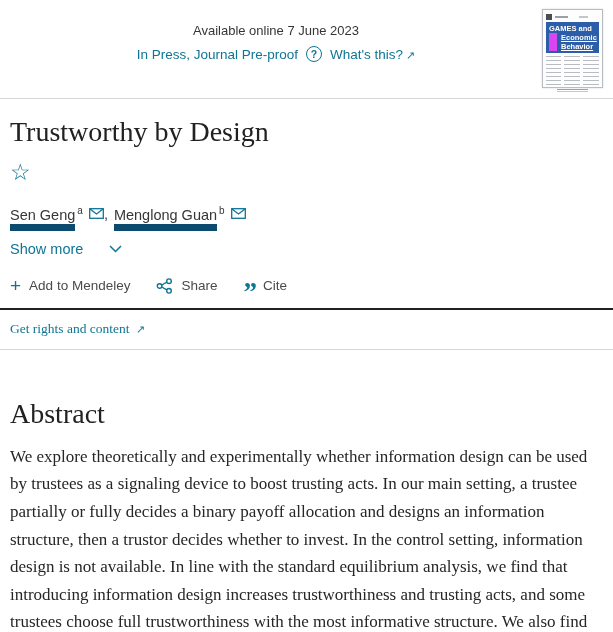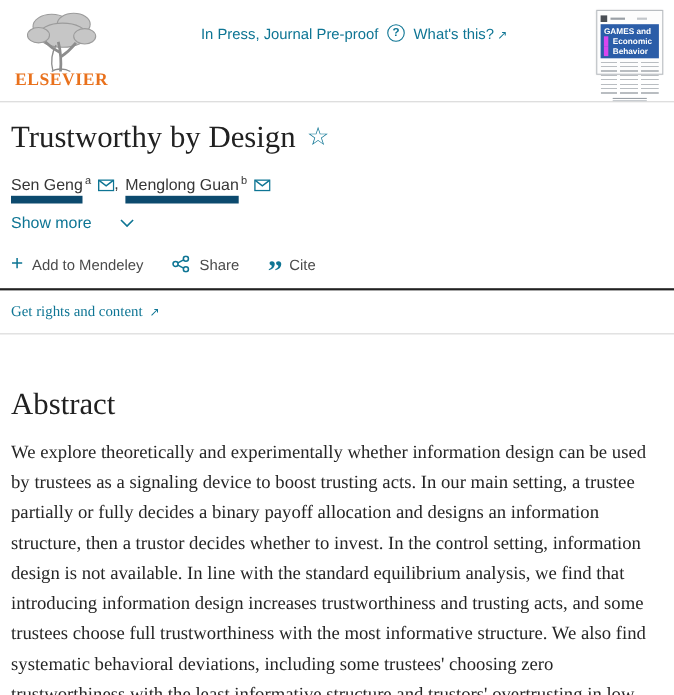--- a/index.html
+++ b/index.html
@@ -38,47 +38,47 @@
   .teal-link { color: #0e7594; text-decoration: none; cursor: pointer; }
   .help-circle {
     display: inline-flex; width: 16px; height: 16px; border-radius: 50%;
     border: 1.3px solid #0e7594; color: #0e7594; font-size: 10.5px;
     align-items: center; justify-content: center; cursor: pointer; font-weight: bold;
   }
   .ext-arrow { font-size: 11px; margin-left: 3px; }
 
   
   .cover {
-    width: 61px; height: 59px; border: 1px solid #b9bdc1; background: #fdfdfd;
+    width: 61px; height: 79px; border: 1px solid #b9bdc1; background: #fdfdfd;
     padding: 3px 3px; cursor: pointer; flex-shrink: 0; margin-top: 1px;
     box-shadow: 0 0 2px rgba(0,0,0,.15);
   }
   .cover-topstrip { display: flex; align-items: center; height: 7px; margin-bottom: 2px; }
   .cover-logo-sq { width: 6px; height: 6px; background: #4a4f55; margin-right: 3px; }
   .cover-topline { flex: 1; height: 2px; background: linear-gradient(to right, #9aa0a6 30%, transparent 30%, transparent 55%, #c3c7cb 55%, #c3c7cb 75%, transparent 75%); }
   .cover-banner {
     background: #2b5da8; color: #ffffff; padding: 2px 2px 2px 3px;
     font-size: 7.5px; font-weight: bold; line-height: 1.22; letter-spacing: 0;
   }
-  .cover-banner .ind { padding-left: 4px; border-left: 4px solid #d946ef; }
+  .cover-banner .ind { padding-left: 4px; border-left: 8px solid #d946ef; text-decoration: underline; }
   .cover-toc { margin-top: 3px; height: 30px;
     background:
       repeating-linear-gradient(to bottom, #b9bdc1 0 1px, transparent 1px 4px);
     -webkit-mask: linear-gradient(to right, #000 0 28%, transparent 28% 34%, #000 34% 64%, transparent 64% 70%, #000 70% 100%);
             mask: linear-gradient(to right, #000 0 28%, transparent 28% 34%, #000 34% 64%, transparent 64% 70%, #000 70% 100%);
   }
   .cover-footline { margin: 3px auto 0; width: 60%; height: 3px;
     border-top: 1px solid #9aa0a6; border-bottom: 1px solid #c3c7cb; }
 
   
   .divider-light { border: none; border-top: 1px solid #d6d6d6; margin: 0; }
   .divider-dark  { border: none; border-top: 2px solid #212121; margin: 0; }
 
   
-  .article-title-row { margin-top: 17px; display: flex; align-items: flex-start; gap: 10px; }
+  .article-title-row { margin-top: 17px; display: flex; align-items: flex-start; gap: 10px; flex-direction: column; }
   .article-title {
     font-family: "Liberation Serif", serif; font-weight: 500;
     font-size: 28px; color: #212121; line-height: 1.15;
   }
   .save-star { color: #0e7594; font-size: 23px; line-height: 1.3; cursor: pointer; background: none; border: none; }
 
   .authors-row { margin-top: 17px; font-size: 14.5px; color: #363636; display: flex; align-items: center; flex-wrap: wrap; }
   .author-link {
     color: #363636; text-decoration: none; border-bottom: 7px solid #0c4a6e;
     cursor: pointer; padding-bottom: 1px;
@@ -114,43 +114,23 @@
     font-size: 17px; line-height: 1.62; color: #262626;
   }
 </style>
 </head>
 <body>
 
 <div class="page">
 
   <div class="header">
 
-    <div class="logo-block">
-      <svg class="logo-tree" width="78" height="58" viewBox="0 0 78 58">
-        <g stroke="#9b9b9b" fill="#c6c6c6" stroke-width="1">
-          <ellipse cx="30" cy="16" rx="17" ry="11"></ellipse>
-          <ellipse cx="50" cy="14" rx="15" ry="10"></ellipse>
-          <ellipse cx="40" cy="24" rx="22" ry="11"></ellipse>
-          <ellipse cx="18" cy="24" rx="10" ry="7"></ellipse>
-          <ellipse cx="60" cy="25" rx="10" ry="7"></ellipse>
-        </g>
-        <g stroke="#8d8d8d" fill="none" stroke-width="2.5">
-          <path d="M38 57 C39 46, 38 38, 36 30"></path>
-          <path d="M38 44 C44 40, 48 36, 52 31"></path>
-          <path d="M38 40 C32 37, 28 34, 24 30"></path>
-        </g>
-        <g stroke="#8d8d8d" fill="none" stroke-width="1.2">
-          <path d="M30 57 C34 54, 42 54, 47 57"></path>
-          <path d="M34 33 C30 40, 29 48, 31 56"></path>
-        </g>
-      </svg>
-      <div class="logo-word">ELSEVIER</div>
-    </div>
 
     <div class="header-center">
+      <div class="available-online">Available online 7 June 2023</div>
       <div class="inpress-row">
         <a class="teal-link">In Press, Journal Pre-proof</a>
         <span class="help-circle">?</span>
         <a class="teal-link"><span>What's this?</span><span class="ext-arrow">↗</span></a>
       </div>
     </div>
 
     <div class="cover">
       <div class="cover-topstrip">
         <div class="cover-logo-sq"></div>

